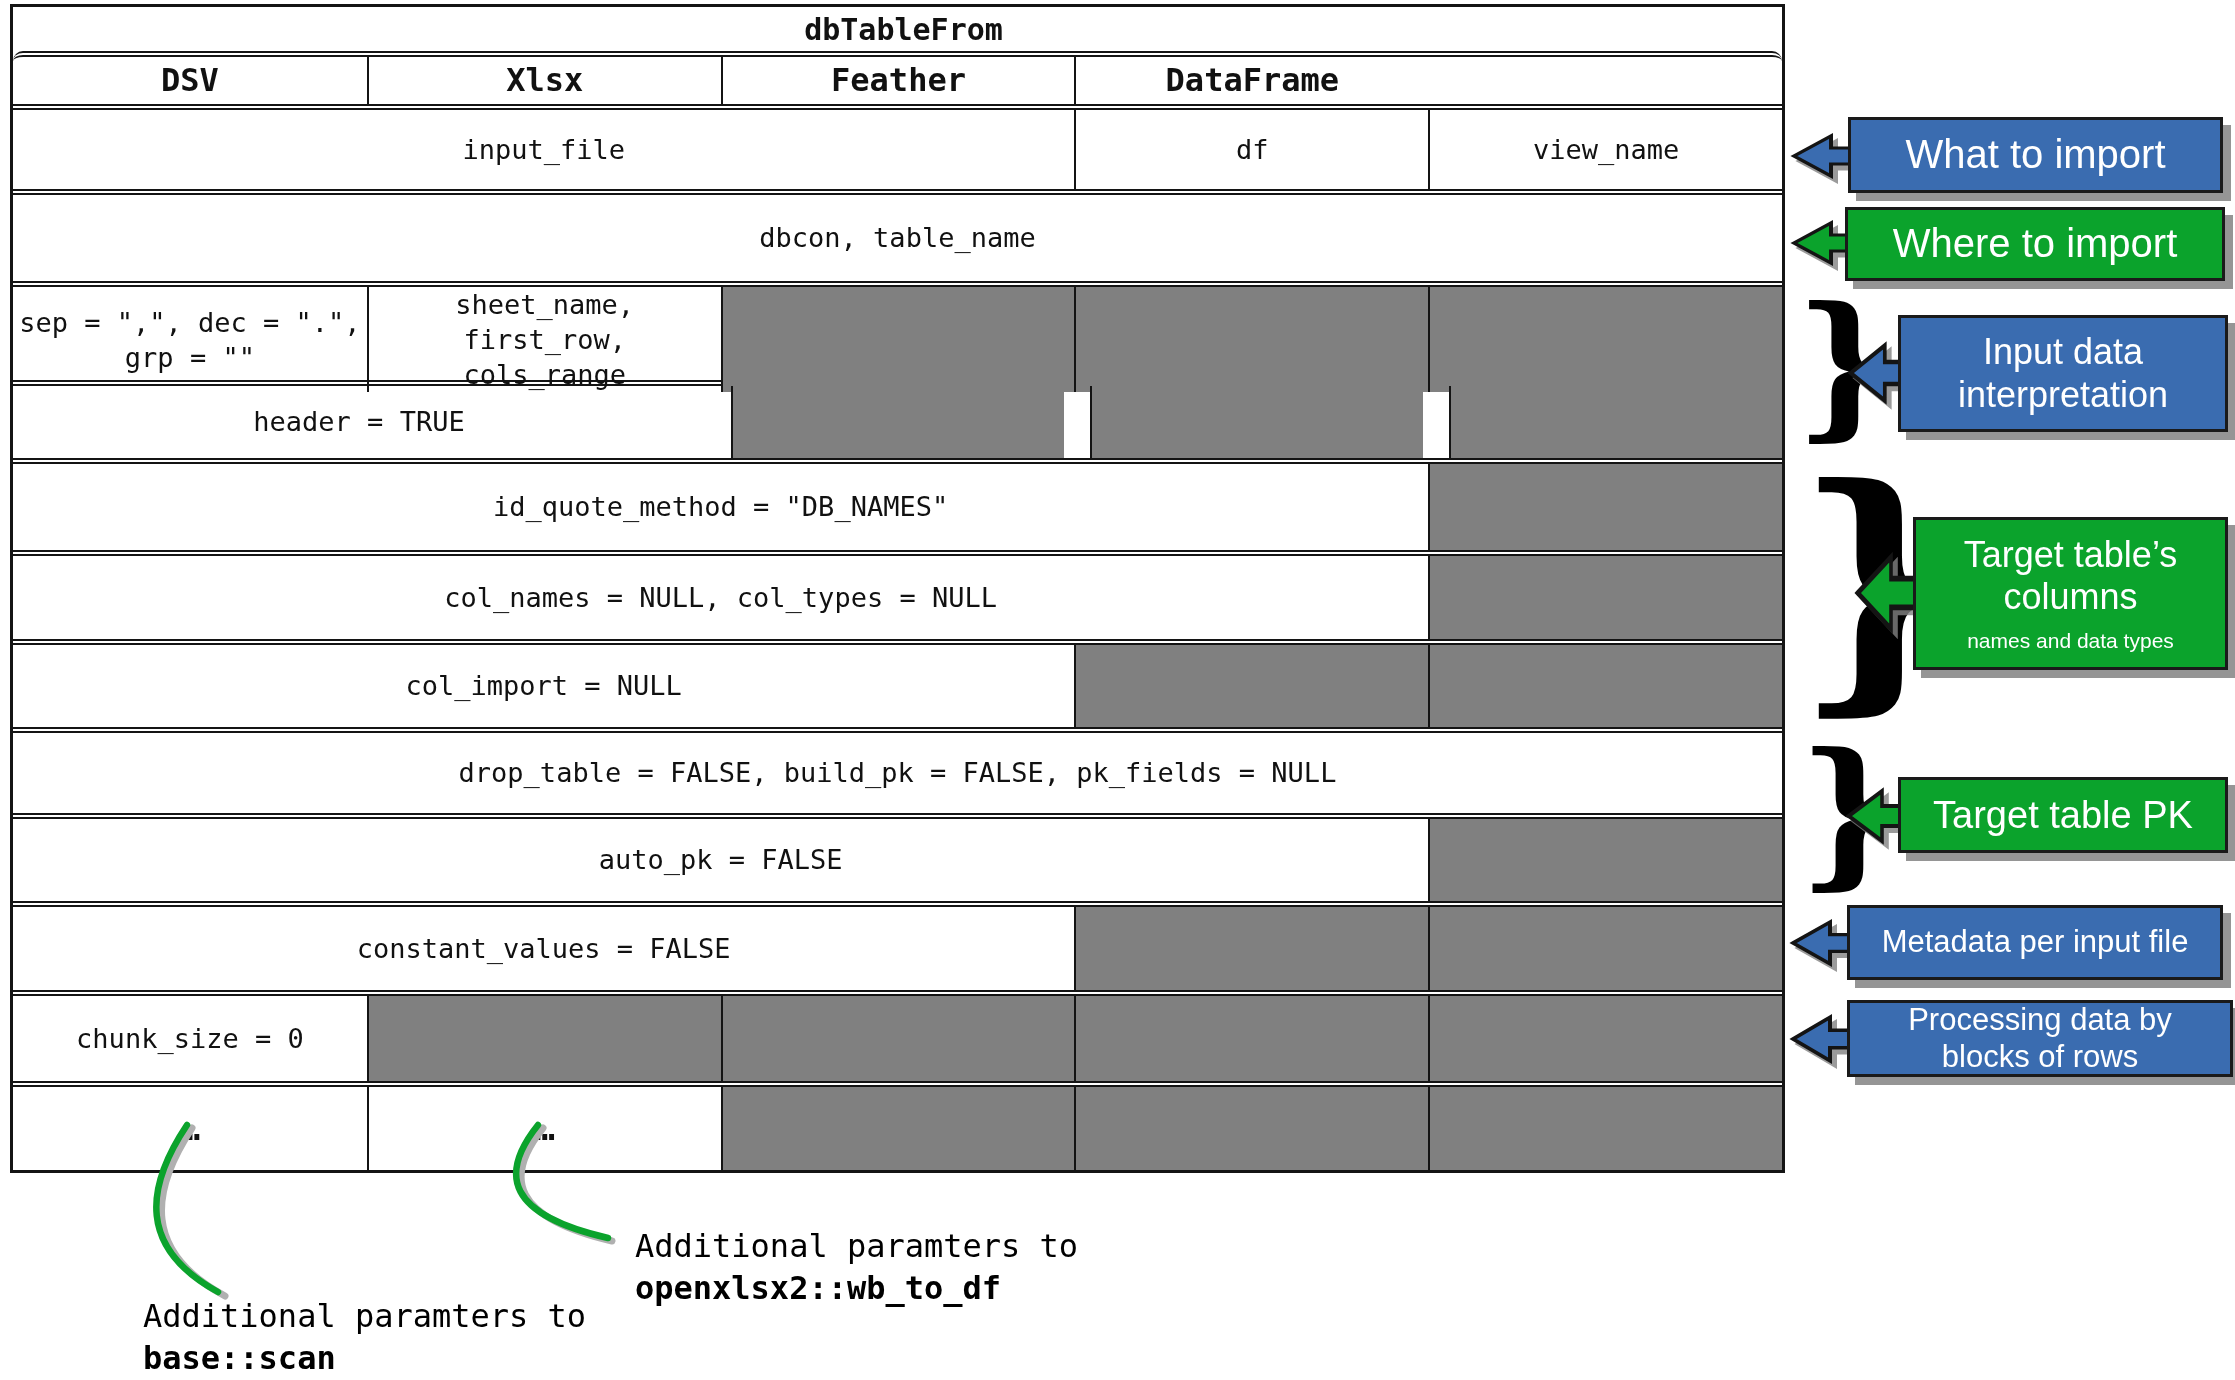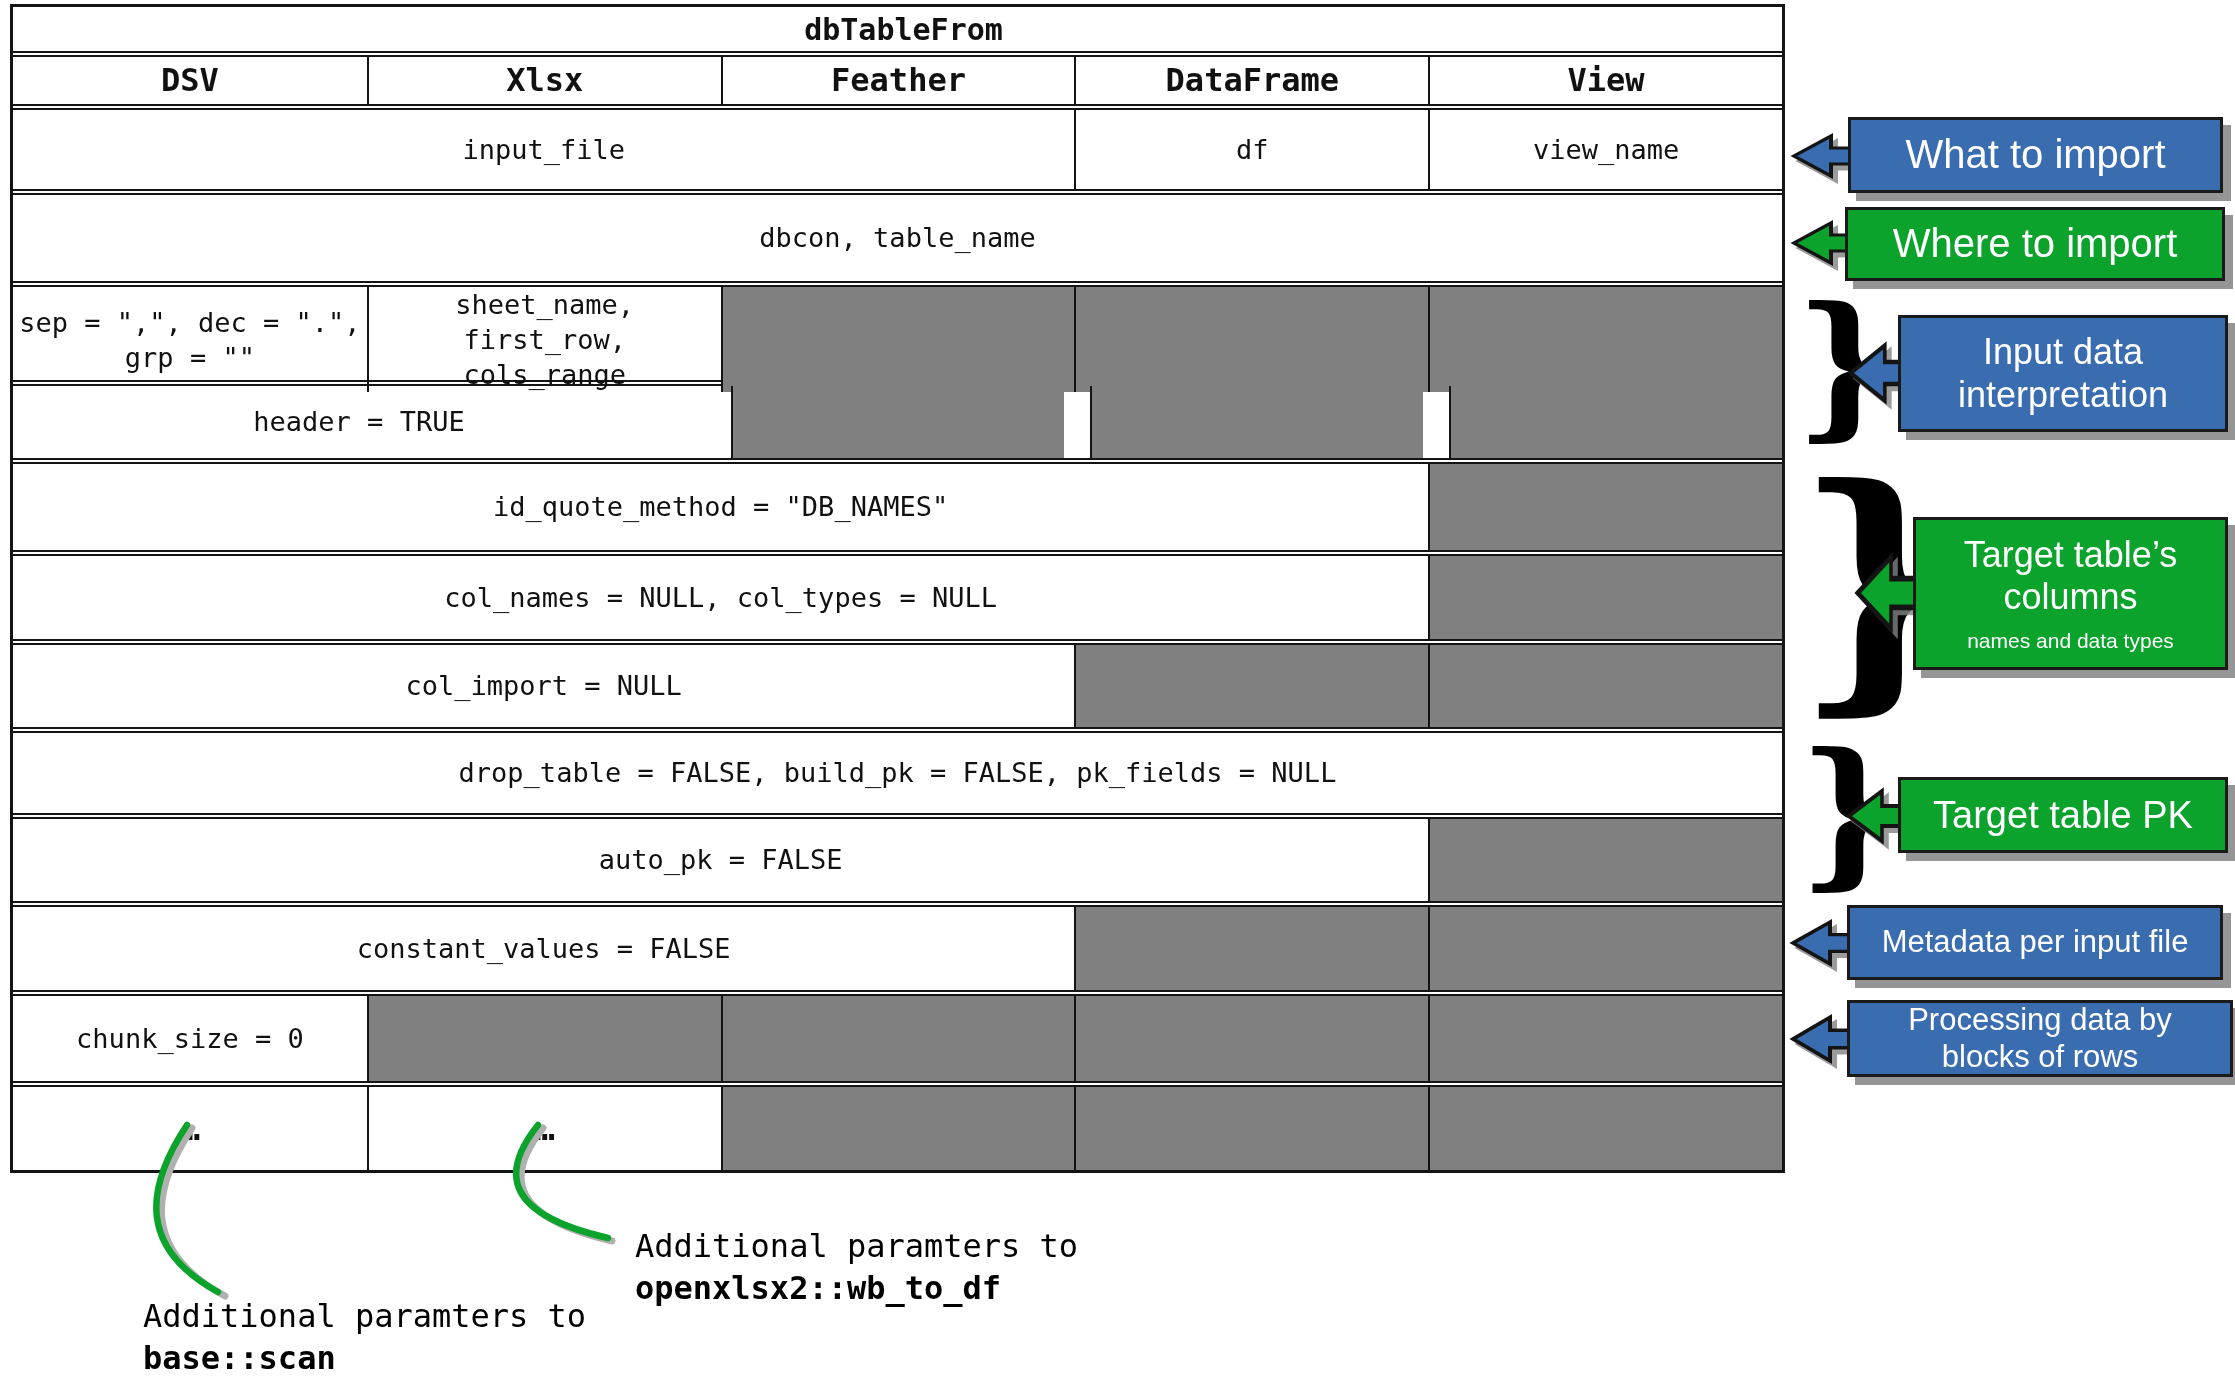--- a/index.html
+++ b/index.html
@@ -47,26 +47,25 @@
   .curve .shadow { stroke:#b0b0b0; stroke-width:7; }
   .curve .main   { stroke:var(--green); stroke-width:6.5; }
 </style>
 </head>
 <body>
 
 <div class="tbl">
     <div class="trow" style="height: 44px;">
       <div class="tcell title-cell" style="grid-column: span 5; padding-left: 12px;">dbTableFrom</div>
     </div>
-    <div class="trow" style="height: 47px;">
+    <div class="trow" style="height: 47px; border-radius: 10px;">
       <div class="tcell head-cell" style="grid-column: span 1;">DSV</div>
       <div class="tcell head-cell" style="grid-column: span 1;">Xlsx</div>
       <div class="tcell head-cell" style="grid-column: span 1;">Feather</div>
       <div class="tcell head-cell" style="grid-column: span 1;">DataFrame</div>
-      <div class="tcell head-cell" style="grid-column: span 1;">View</div>
     </div>
     <div class="trow" style="height: 79px;">
       <div class="tcell" style="grid-column: span 3;">input_file</div>
       <div class="tcell" style="grid-column: span 1;">df</div>
       <div class="tcell" style="grid-column: span 1;">view_name</div>
     </div>
     <div class="trow" style="height: 86px;">
       <div class="tcell" style="grid-column: span 5;">dbcon, table_name</div>
     </div>
     <div class="trow" style="height: 93px;">

